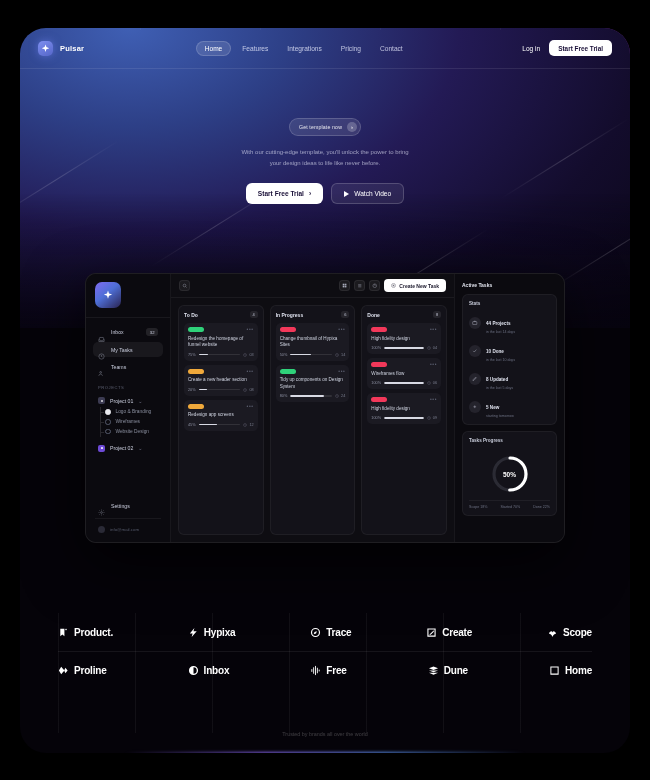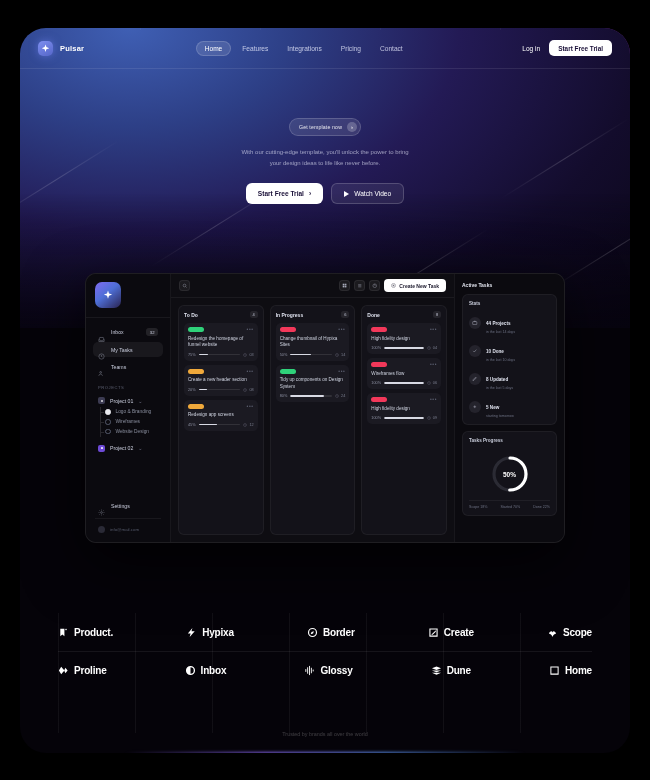--- a/index.html
+++ b/index.html
@@ -751,21 +751,21 @@
         <div class="logo-item">
           <svg viewBox="0 0 24 24">
               <path d="M14 2L4 14h6l-2 8 11-13h-7z"></path>
             </svg>
           <span>Hypixa</span>
         </div>
         <div class="logo-item">
           <svg viewBox="0 0 24 24">
               <path d="M12 2a10 10 0 100 20 10 10 0 000-20zm0 2.6a7.4 7.4 0 110 14.8 7.4 7.4 0 010-14.8zM15 9l-1.8 5.2L8 16l1.8-5.2z"></path>
             </svg>
-          <span>Border</span>
+          <span>Trace</span>
         </div>
         <div class="logo-item">
           <svg viewBox="0 0 24 24">
               <path d="M3 3h18v18H3zm2.4 2.4v13.2h13.2V5.4zM7 17L17 7v3.2L10.2 17z"></path>
             </svg>
           <span>Create</span>
         </div>
         <div class="logo-item">
           <svg viewBox="0 0 24 24">
               <path d="M12 22c-1-5-4-7-8-8 3-5 7-6 8-2 1-4 5-3 8 2-4 1-7 3-8 8z"></path>
@@ -788,21 +788,21 @@
           <span>Inbox</span>
         </div>
         <div class="logo-item">
           <svg viewBox="0 0 24 24">
               <rect x="3" y="9" width="2" height="6"></rect>
               <rect x="7" y="5" width="2" height="14"></rect>
               <rect x="11" y="2" width="2" height="20"></rect>
               <rect x="15" y="6" width="2" height="12"></rect>
               <rect x="19" y="10" width="2" height="4"></rect>
             </svg>
-          <span>Glossy</span>
+          <span>Free</span>
         </div>
         <div class="logo-item">
           <svg viewBox="0 0 24 24">
               <path d="M2 7l10-4 10 4-10 4zM2 12l10 4 10-4M2 17l10 4 10-4"></path>
             </svg>
           <span>Dune</span>
         </div>
         <div class="logo-item">
           <svg viewBox="0 0 24 24">
               <path d="M3 3h18v18H3zm2.2 2.2v13.6h13.6V5.2zM9 15l6-6M15 9h-4M15 9v4"></path>

